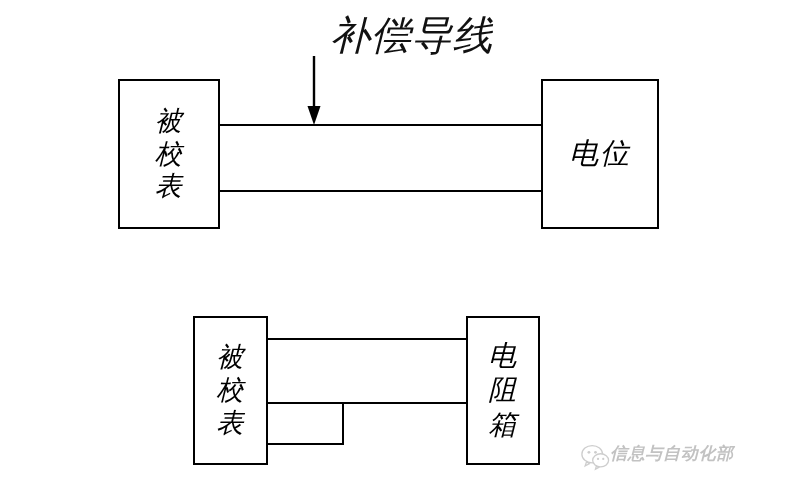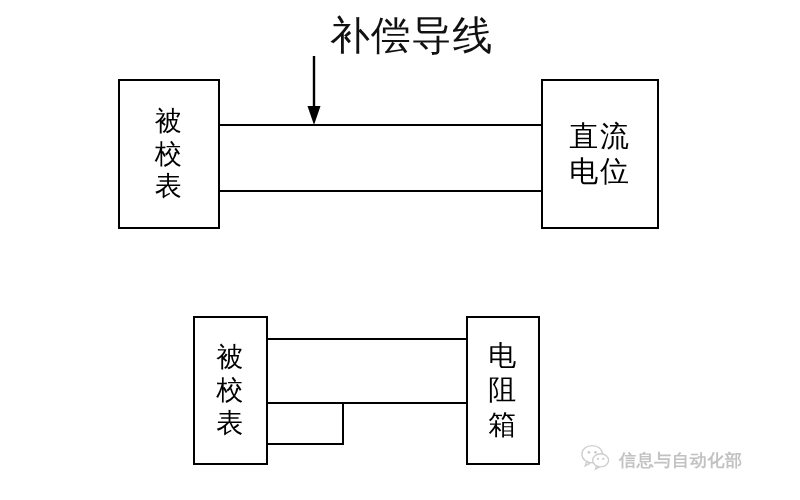--- a/index.html
+++ b/index.html
@@ -9,20 +9,21 @@
   }
   body {
     font-family: "DejaVu Sans", "Liberation Sans", sans-serif;
   }
   #canvas {
     position: relative;
     width: 800px;
     height: 500px;
     background: #ffffff;
     overflow: hidden;
+    font-style: italic;
   }
 
   
   .box {
     position: absolute;
     border: 2px solid #000000;
     background: #ffffff;
     box-sizing: border-box;
     display: flex;
     flex-direction: column;
@@ -111,22 +112,21 @@
   #wire-2-middle  { left: 267px; top: 402px; width: 200px; }
   #wire-2-bottom  { left: 267px; top: 443px; width: 77px; }
   #wire-2-jumper  { left: 342px; top: 402px; height: 43px; }
 
   
   #watermark {
     position: absolute;
     left: 580px;
     top: 442px;
     display: flex;
-    align-items: flex-end;
-    gap: 9px;
+    align-items: flex-start;
     opacity: 0.42;
   }
   #watermark-logo {
     width: 30px;
     height: 30px;
     flex: 0 0 auto;
   }
   #watermark-text {
     font-size: 17px;
     color: #6f6f6f;
@@ -147,21 +147,20 @@
     <polygon points="8,69 1.5,50 14.5,50" fill="#000000"></polygon>
   </svg>
 
   <div class="box" id="box-device-under-test-1">
     <span class="row">被</span>
     <span class="row">校</span>
     <span class="row">表</span>
   </div>
 
   <div class="box" id="box-dc-potentiometer">
-    <span class="row">直流</span>
     <span class="row">电位</span>
   </div>
 
   <div class="hline" id="wire-1-top"></div>
   <div class="hline" id="wire-1-bottom"></div>
 
   <div class="box" id="box-device-under-test-2">
     <span class="row">被</span>
     <span class="row">校</span>
     <span class="row">表</span>

